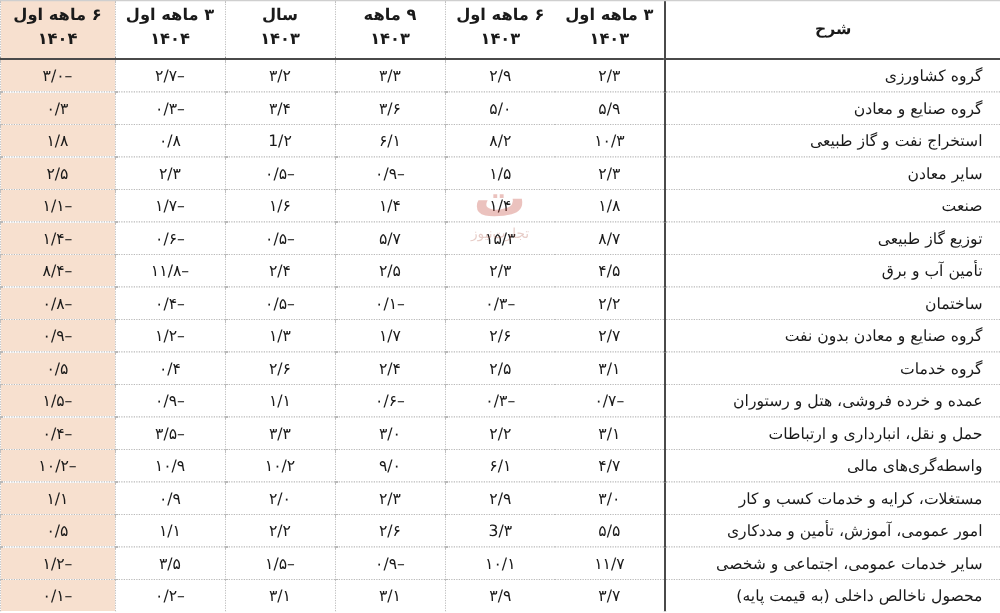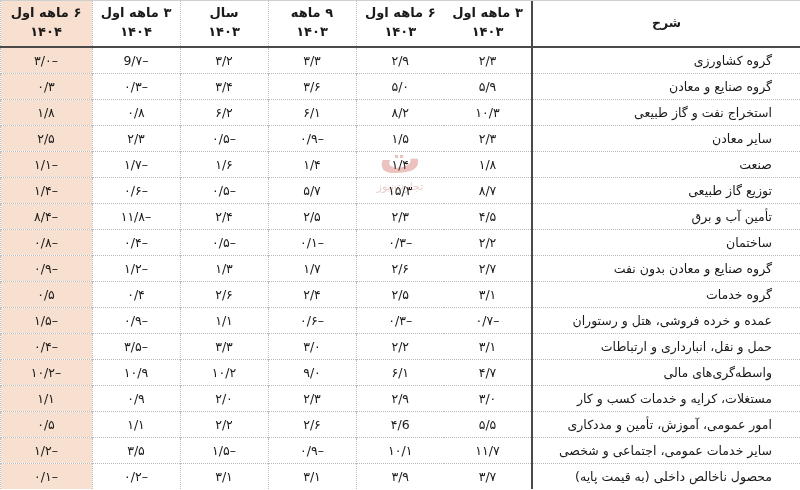--- a/index.html
+++ b/index.html
@@ -57,21 +57,21 @@
   
   table.data td.val, table.data th.val {
     border-left: 1px dotted #c0c0c0;
   }
   table.data td.val.first-val, table.data th.val.first-val {
     border-left: none;
   }
   
   table.data td.desc, table.data th.desc {
     text-align: right;
-    padding-right: 28px;
+    padding-right: 14px;
     border-right: none;
     border-left: 2px solid #4a4a4a;
     font-size: 12.5px;
   }
   table.data th.desc {
     text-align: center;
     padding-right: 0;
     margin-left: 48px;
   }
   
@@ -169,38 +169,38 @@
         </th>
       </tr>
     </thead>
     <tbody id="tbody">
         <tr>
           <td class="desc">گروه کشاورزی</td>
           <td class="val first-val">۲/۳</td>
           <td class="val">۲/۹</td>
           <td class="val">۳/۳</td>
           <td class="val">۳/۲</td>
-          <td class="val">–9/۷</td>
+          <td class="val">–۲/۷</td>
           <td class="val hilite">–۳/۰</td>
         </tr>
         <tr>
           <td class="desc">گروه صنایع و معادن</td>
           <td class="val first-val">۵/۹</td>
           <td class="val">۵/۰</td>
           <td class="val">۳/۶</td>
           <td class="val">۳/۴</td>
           <td class="val">–۰/۳</td>
           <td class="val hilite">۰/۳</td>
         </tr>
         <tr>
           <td class="desc">استخراج نفت و گاز طبیعی</td>
           <td class="val first-val">۱۰/۳</td>
           <td class="val">۸/۲</td>
           <td class="val">۶/۱</td>
-          <td class="val">۶/۲</td>
+          <td class="val">1/۲</td>
           <td class="val">۰/۸</td>
           <td class="val hilite">۱/۸</td>
         </tr>
         <tr>
           <td class="desc">سایر معادن</td>
           <td class="val first-val">۲/۳</td>
           <td class="val">۱/۵</td>
           <td class="val">–۰/۹</td>
           <td class="val">–۰/۵</td>
           <td class="val">۲/۳</td>
@@ -292,21 +292,21 @@
           <td class="val first-val">۳/۰</td>
           <td class="val">۲/۹</td>
           <td class="val">۲/۳</td>
           <td class="val">۲/۰</td>
           <td class="val">۰/۹</td>
           <td class="val hilite">۱/۱</td>
         </tr>
         <tr>
           <td class="desc">امور عمومی، آموزش، تأمین و مددکاری</td>
           <td class="val first-val">۵/۵</td>
-          <td class="val">۴/6</td>
+          <td class="val">3/۳</td>
           <td class="val">۲/۶</td>
           <td class="val">۲/۲</td>
           <td class="val">۱/۱</td>
           <td class="val hilite">۰/۵</td>
         </tr>
         <tr>
           <td class="desc">سایر خدمات عمومی، اجتماعی و شخصی</td>
           <td class="val first-val">۱۱/۷</td>
           <td class="val">۱۰/۱</td>
           <td class="val">–۰/۹</td>

